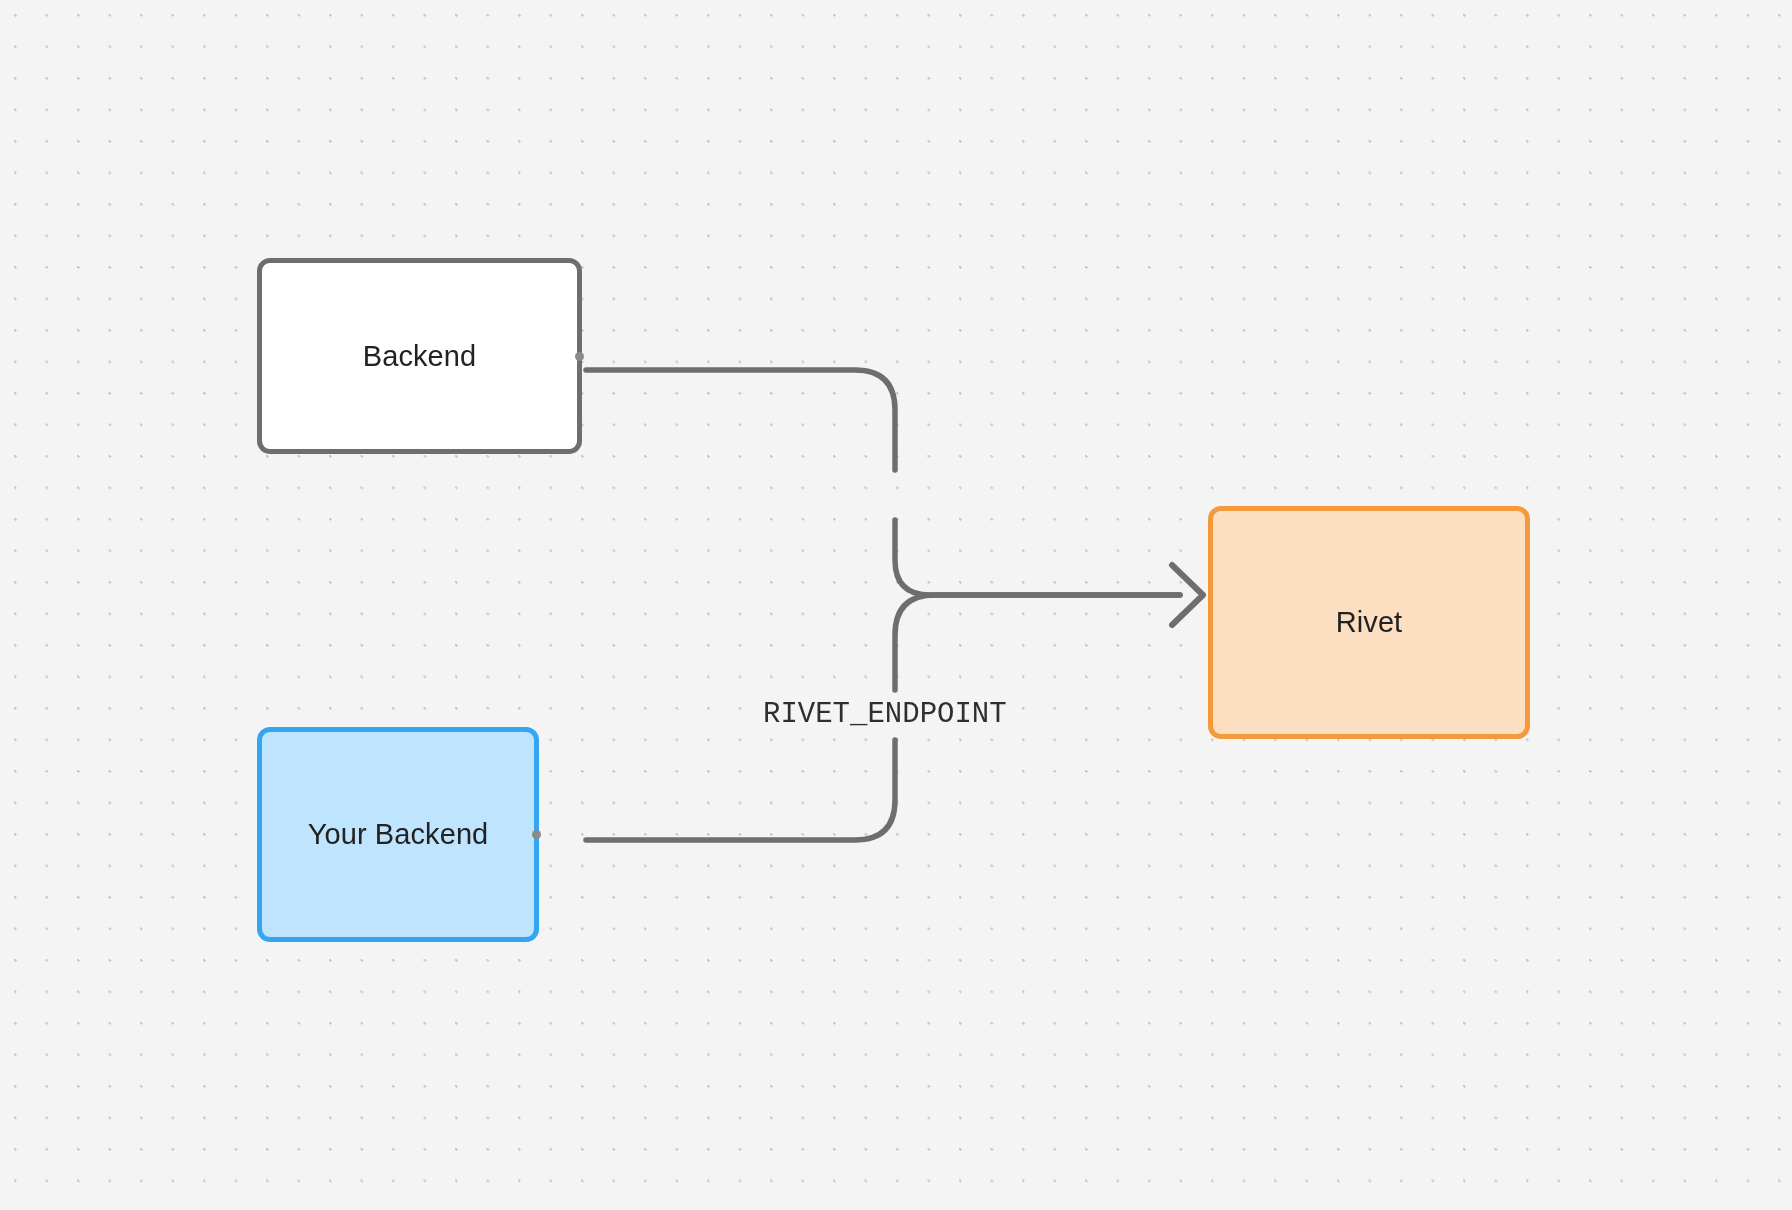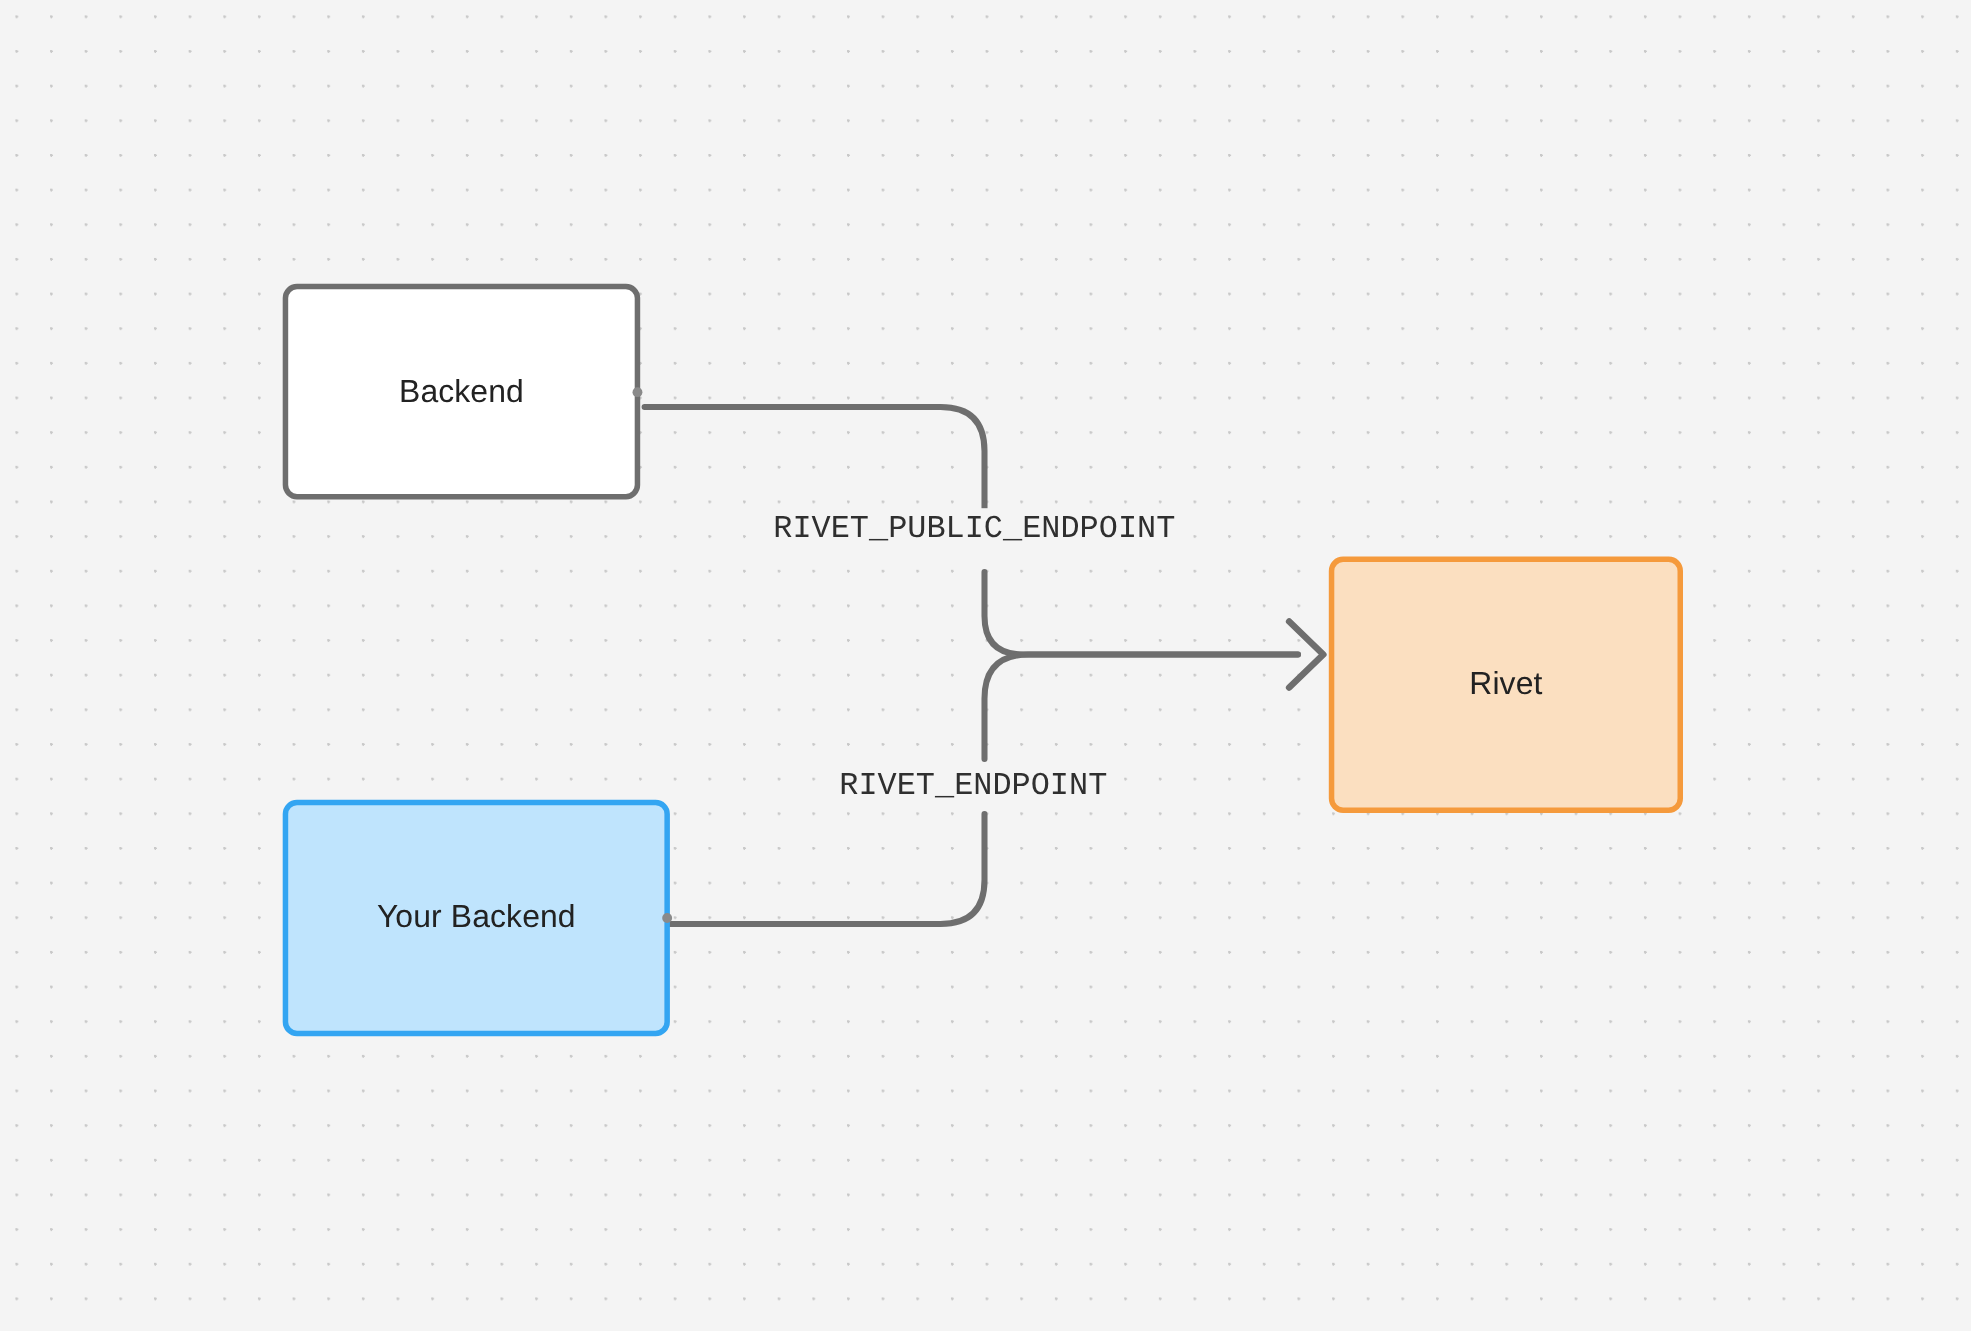--- a/index.html
+++ b/index.html
@@ -50,21 +50,21 @@
     top: 258px;
     width: 325px;
     height: 196px;
     background: #ffffff;
     border: 5px solid #6e6e6e;
   }
   
   #node-backend {
     left: 257px;
     top: 727px;
-    width: 352px;
+    width: 282px;
     height: 215px;
     background: #bfe4fd;
     border: 5px solid #33a5f2;
   }
   
   #node-rivet {
     left: 1208px;
     top: 478px;
     width: 322px;
     height: 233px;
@@ -123,17 +123,16 @@
 
   <div class="node" id="node-backend">
     <span class="node-label">Your Backend</span>
     <span class="port" style="right:-7px; top:50%; margin-top:-4.5px;"></span>
   </div>
 
   <div class="node" id="node-rivet">
     <span class="node-label">Rivet</span>
   </div>
 
-  <div class="edge-label" id="label-public">RIVET_PUBLIC_ENDPOINT</div>
 
   <div class="edge-label" id="label-private">RIVET_ENDPOINT</div>
 
 </div>
 
 </body></html>

